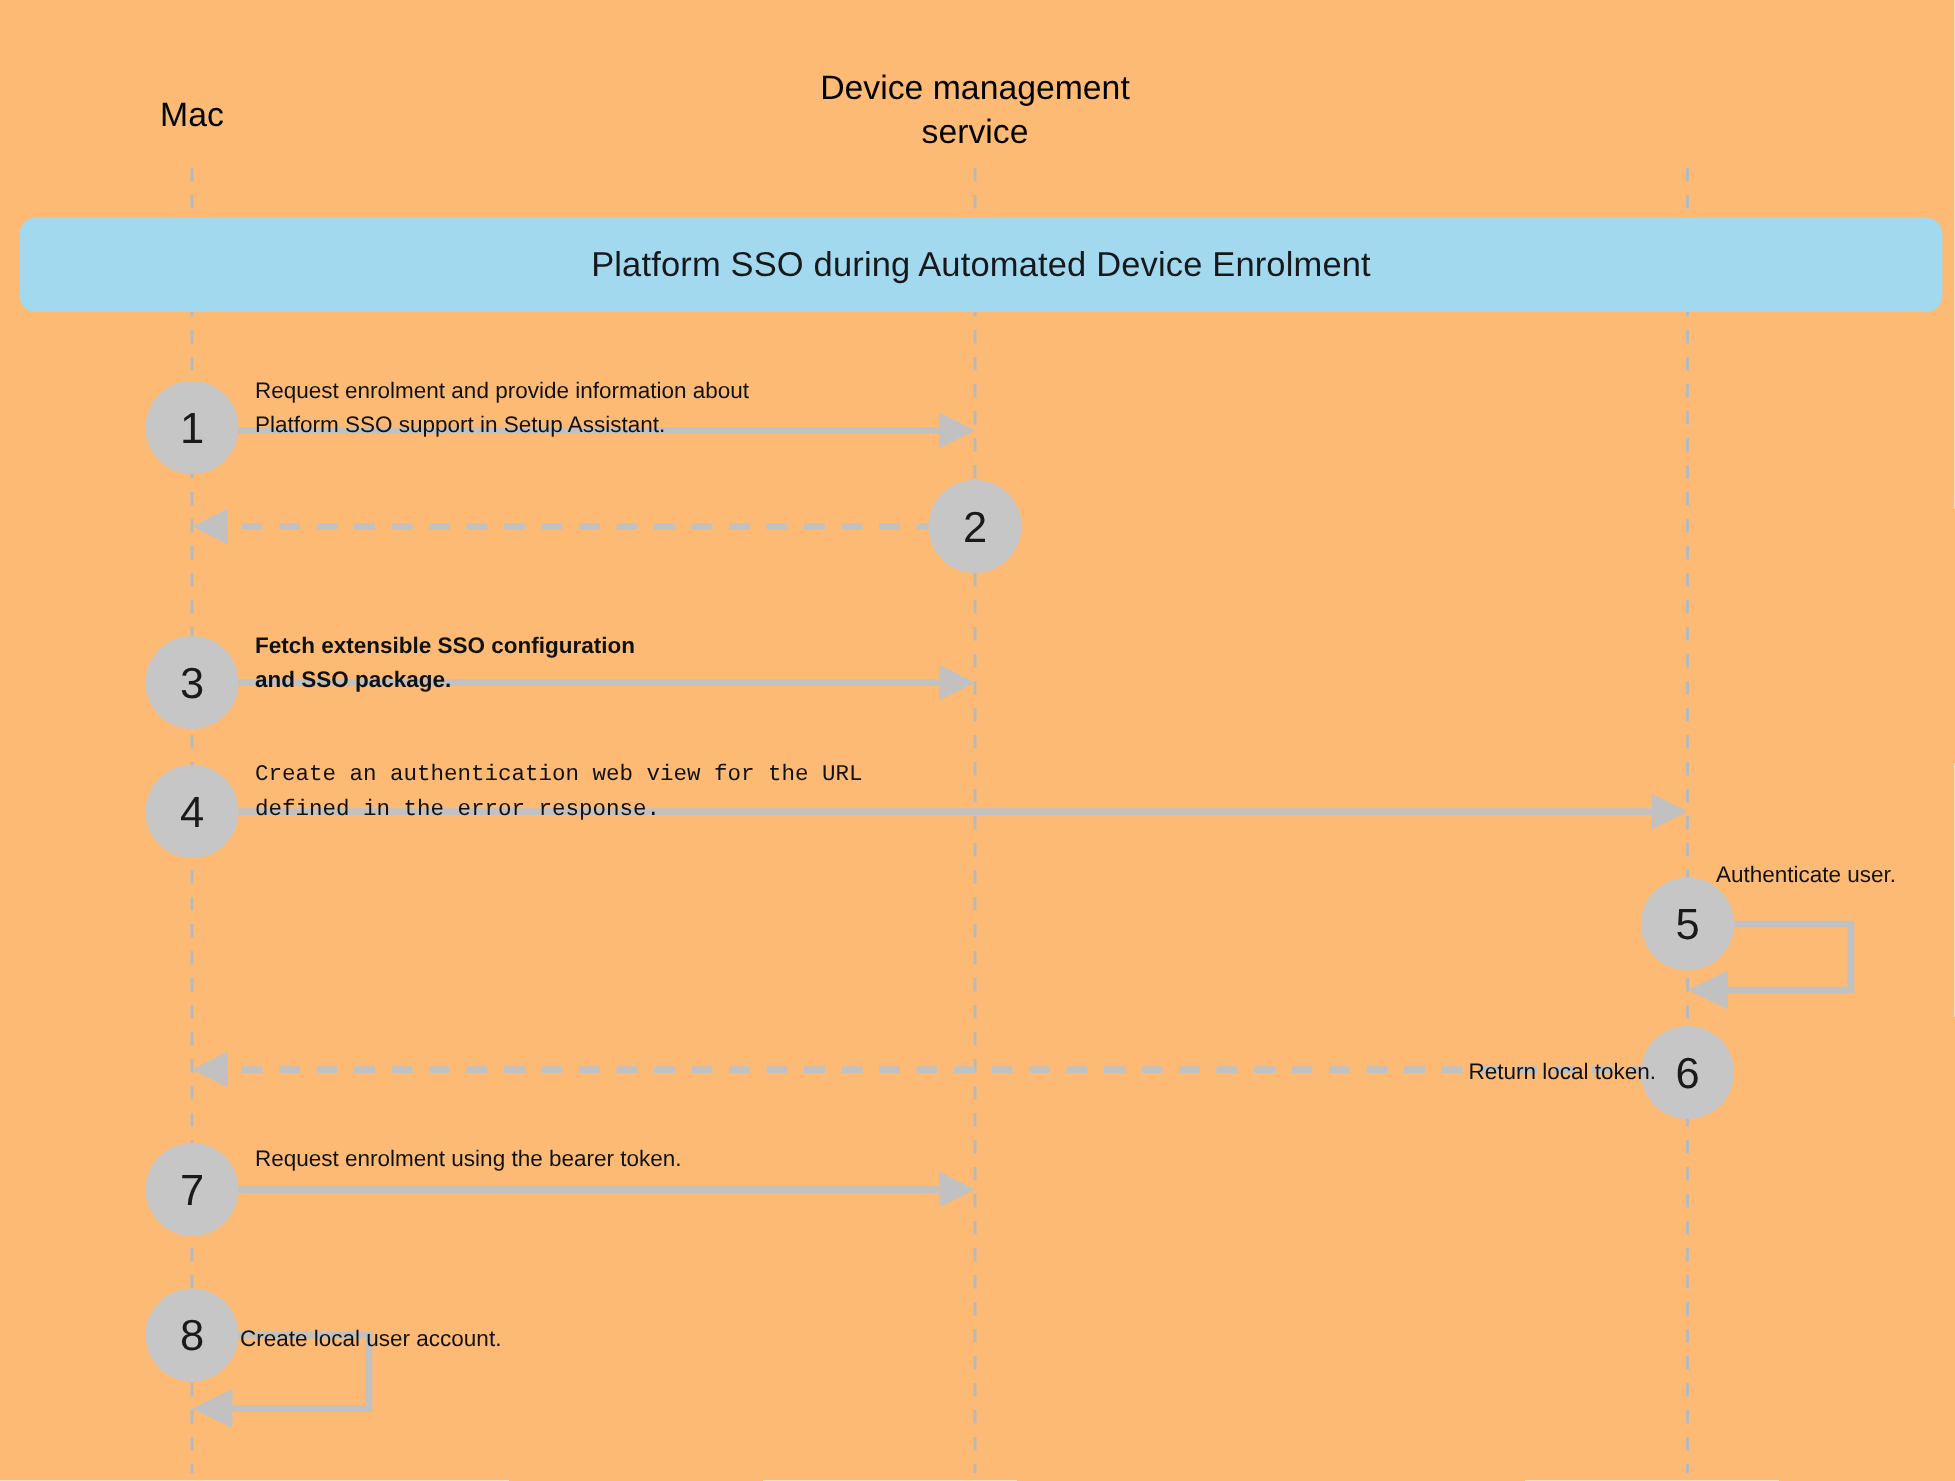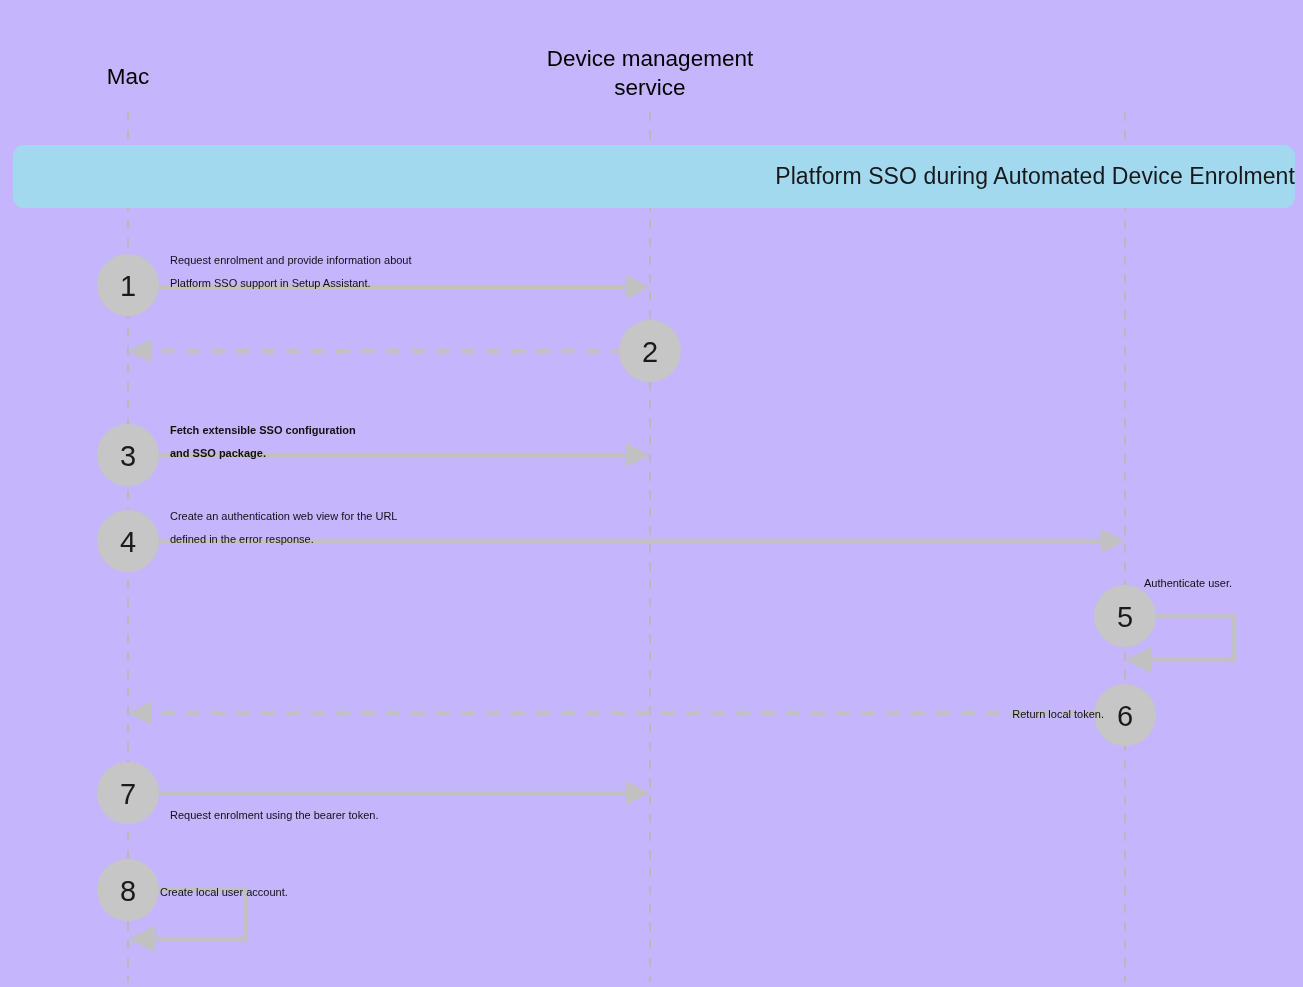--- a/index.html
+++ b/index.html
@@ -9,21 +9,21 @@
   }
   body {
     font-family: "Liberation Sans", sans-serif;
     color: #000000;
   }
   #diagram-root {
     position: relative;
     width: 1303px;
     height: 987px;
     overflow: hidden;
-    background: #c4b5fd;
+    background: #fdba74;
   }
   svg.layer {
     position: absolute;
     left: 0;
     top: 0;
     width: 1303px;
     height: 987px;
   }
   .lifeline {
     stroke: #b9b9b9;
@@ -64,37 +64,37 @@
     fill: #a3d9ef;
   }
   .banner-text {
     position: absolute;
     left: 13px;
     top: 145px;
     width: 1282px;
     height: 63px;
     display: flex;
     align-items: center;
-    justify-content: flex-end;
+    justify-content: center;
     font-size: 23px;
     color: #16181a;
     letter-spacing: 0.1px;
     pointer-events: none;
   }
   .col-header {
     position: absolute;
     text-align: center;
     font-size: 22.5px;
     line-height: 29px;
     color: #000000;
     white-space: pre-line;
   }
   .msg-label {
     position: absolute;
-    font-size: 11px;
+    font-size: 15px;
     line-height: 23px;
     color: #111111;
     white-space: pre-line;
   }
   .msg-label.right-anchor {
     text-align: right;
   }
 </style>
 </head>
 <body>
@@ -186,34 +186,34 @@
     <span>Request enrolment and provide information about
 Platform SSO support in Setup Assistant.</span>
   </div>
 
 
   <div class="msg-label" style="left:170px; top:396px; width:520px;font-weight:bold;">
     <span>Fetch extensible SSO configuration
 and SSO package.</span>
   </div>
 
-  <div class="msg-label" style="left:170px; top:482px; width:560px;">
+  <div class="msg-label" style="left:170px; top:482px; width:560px;font-family:Liberation Mono, monospace;">
     <span>Create an authentication web view for the URL
 defined in the error response.</span>
   </div>
 
   <div class="msg-label" style="left:1134px; top:549px; width:170px;margin-left:10px;">
     <span>Authenticate user.</span>
   </div>
 
   <div class="msg-label right-anchor" style="left:700px; top:680px; width:404px;">
     <span>Return local token.</span>
   </div>
 
-  <div class="msg-label" style="left:170px; top:781px; width:520px;">
+  <div class="msg-label" style="left:170px; top:738px; width:520px;">
     <span>Request enrolment using the bearer token.</span>
   </div>
 
   <div class="msg-label" style="left:160px; top:858px; width:520px;">
     <span>Create local user account.</span>
   </div>
 
 </div>
 
 </body></html>

